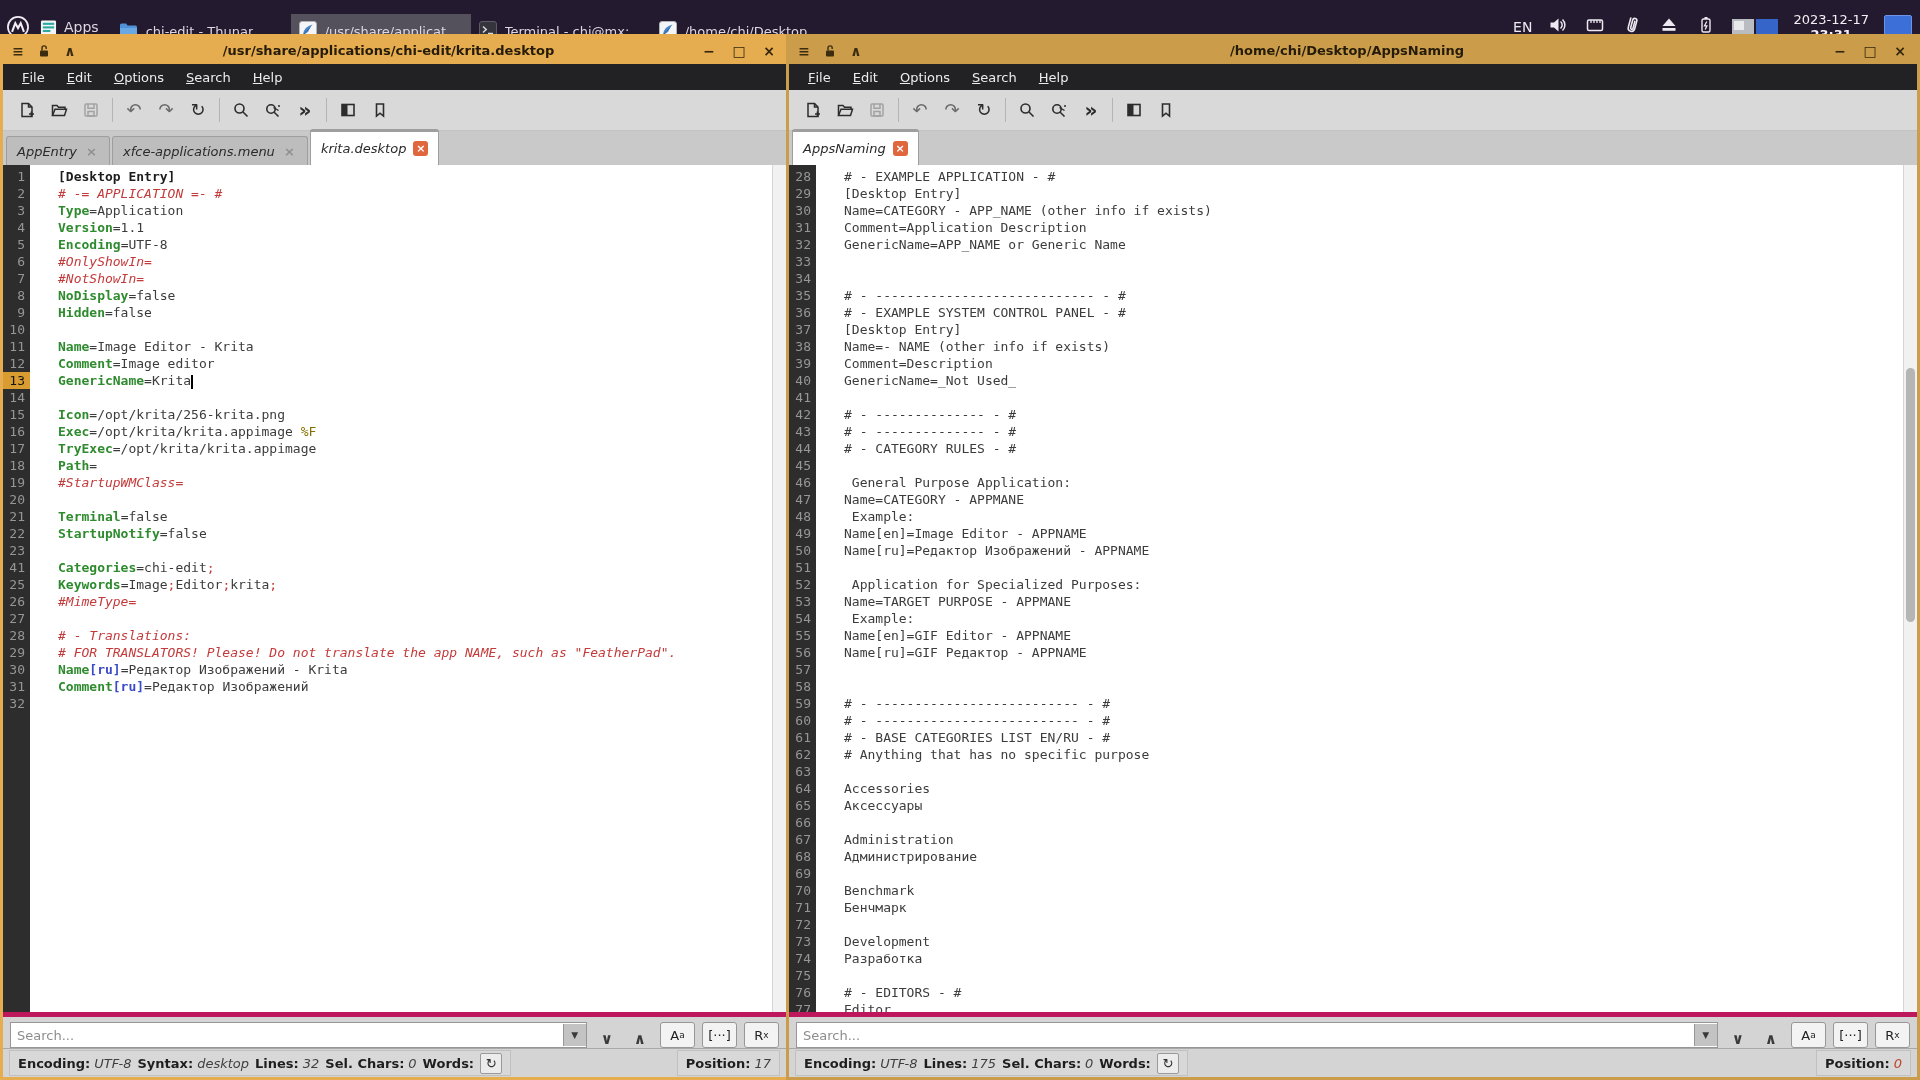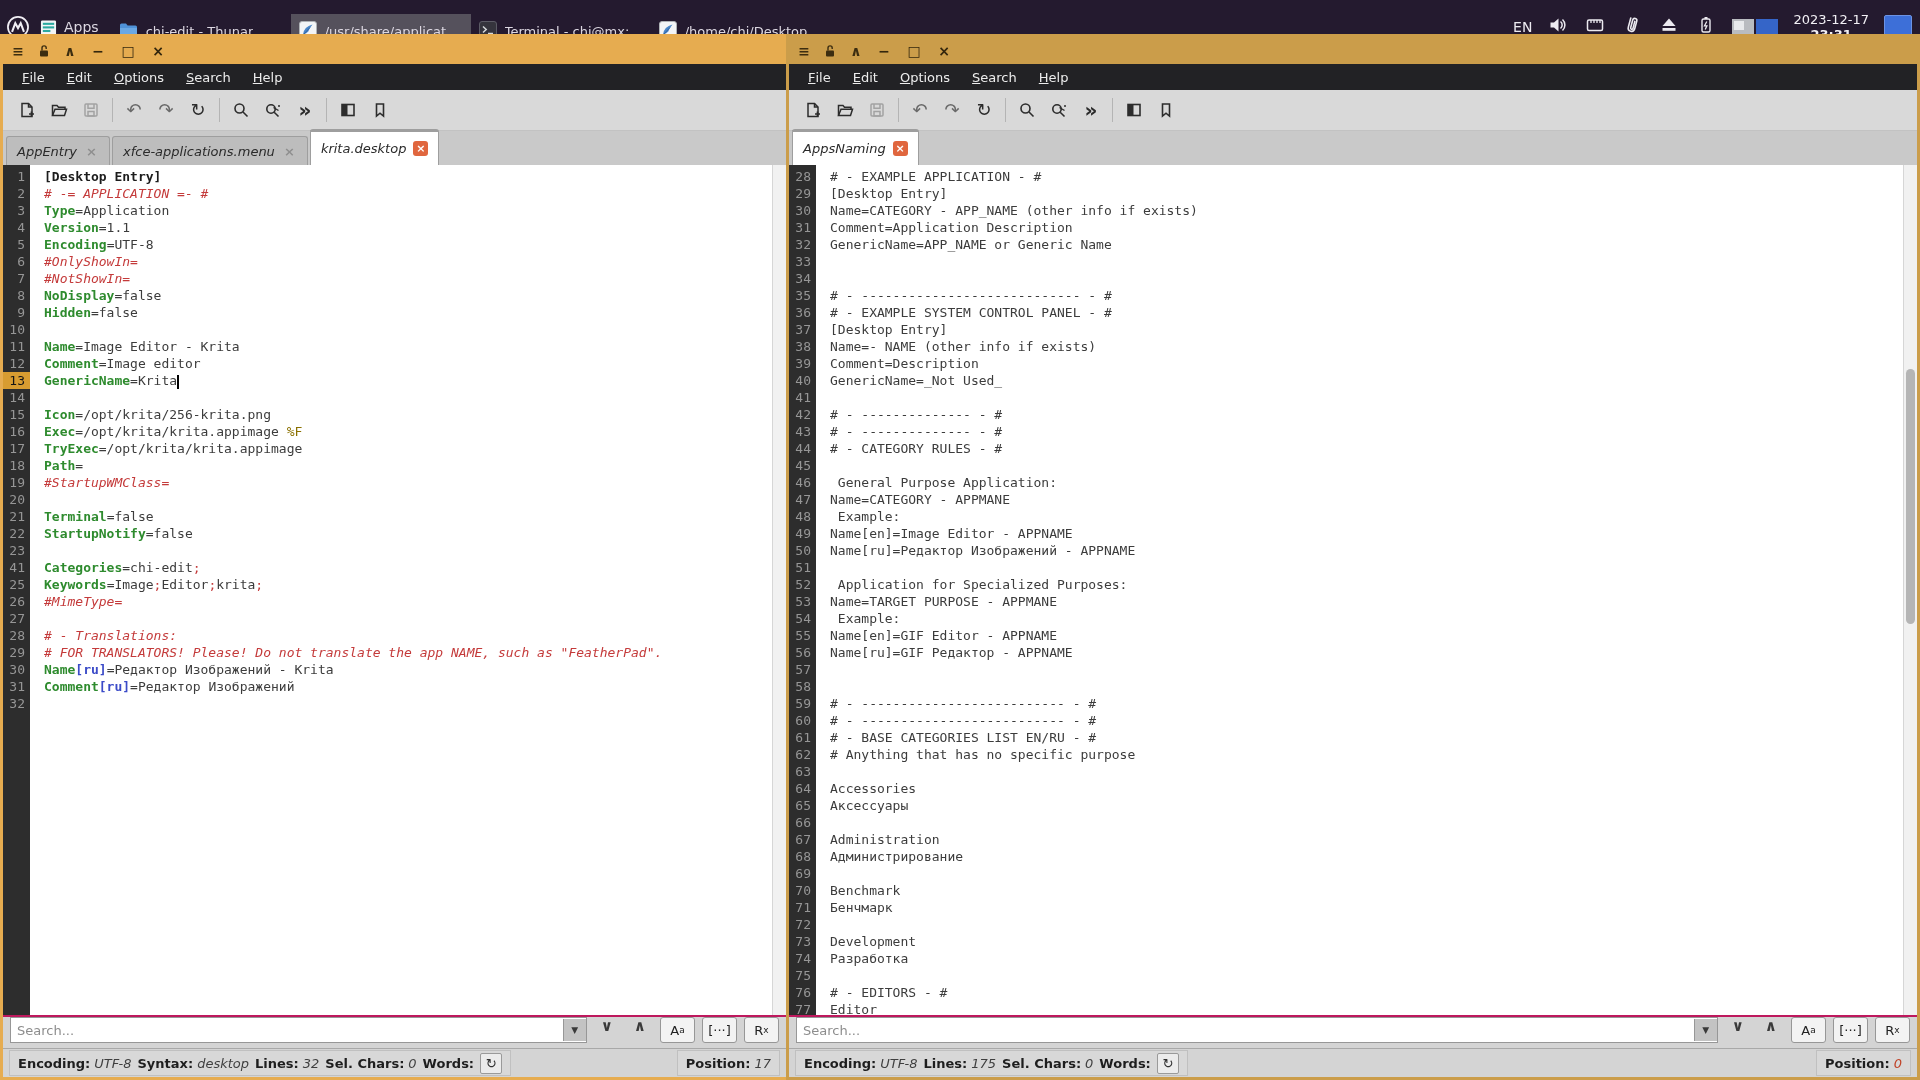--- a/index.html
+++ b/index.html
@@ -58,38 +58,38 @@
   .tab.active{background:#fff;height:33px;border-top:3px solid #3f7fce;border-color:#9e9e9e;}
   .tab.active .close{background:#e0663e;color:#fff;border-radius:3px;font-size:11px;}
 
   
   .editor{flex:1 1 auto;display:flex;background:#fff;overflow:hidden;}
   .gutter{flex:0 0 27px;background:#2d2d2d;color:#969696;text-align:right;
           font:13px/17px "DejaVu Sans Mono","Liberation Mono",monospace;padding-top:3px;}
   .gutter .ln{height:17px;padding-right:5px;}
   .gutter .ln.current{background:#d89c31;color:#151515;}
   .code{flex:1 1 auto;font:13px/17px "DejaVu Sans Mono","Liberation Mono",monospace;
-        color:#3c3c3c;padding:3px 0 0 14px;white-space:pre;overflow:hidden;}
+        color:#3c3c3c;padding:3px 0 0 0;white-space:pre;overflow:hidden;margin-left:28px;}
   .code .line{height:17px;}
   .seg-key{color:#2e8b2e;font-weight:bold;}
   .seg-plain{color:#3c3c3c;}
   .seg-comment{color:#c43a3a;font-style:italic;}
   .seg-section{color:#1c1c1c;font-weight:bold;}
   .seg-lang{color:#3b4bc8;font-weight:bold;}
   .seg-field{color:#8a7000;}
   .seg-semi{color:#c43a3a;}
   .caret{display:inline-block;width:1.5px;height:14px;background:#000;vertical-align:middle;}
   .vscroll{flex:0 0 13px;background:#f1f1f1;border-left:1px solid #d6d6d6;position:relative;}
   .vscroll .thumb{position:absolute;left:2px;width:9px;border-radius:5px;background:#b5b5b5;}
   .window.right .vscroll .thumb{top:24%;height:30%;}
   .window.left  .vscroll .thumb{top:2px;height:0;}
 
   
-  .searchrow{height:31px;background:#d4d4d4;display:flex;align-items:flex-start;padding:0 7px;
-             gap:7px;border-top:2px solid #be185d;flex:0 0 auto;}
+  .searchrow{height:31px;background:#d4d4d4;display:flex;align-items:flex-end;padding:0 7px;
+             gap:7px;border-top:5px solid #be185d;flex:0 0 auto;}
   .sfield{flex:1;height:24px;background:#fff;border:1px solid #979797;display:flex;align-items:center;}
   .sfield input{flex:1;border:none;outline:none;background:transparent;font-size:13px;color:#333;
                 padding:0 6px;font-family:"DejaVu Sans","Liberation Sans",sans-serif;}
   .sfield input::placeholder{color:#8d8d8d;}
   .combo{width:22px;height:22px;background:#c3c3c3;border-left:1px solid #979797;
          display:flex;align-items:center;justify-content:center;font-size:9px;color:#3a3a3a;}
   .navbtn{font-size:15px;font-weight:bold;color:#3a3a3a;padding:0 7px;}
   .togglebtn{height:24px;min-width:27px;background:#f3f3f3;border:1px solid #979797;border-radius:3px;
              display:flex;align-items:center;justify-content:center;font-size:13px;color:#222;padding:0 3px;}
   .togglebtn sup{font-size:9px;}
@@ -212,20 +212,21 @@
 
   <span class="tbar-ic">≡</span>
   <span class="tbar-ic">
     <svg width="12" height="14" viewBox="0 0 12 14">
             <rect x="2" y="6.5" width="8" height="6" rx="1" fill="#3c2d10"></rect>
             <path d="M4 6.5 V4 a2.1 2.1 0 0 1 4.2 0 V5" stroke="#3c2d10" stroke-width="1.4" fill="none"></path>
           </svg>
   </span>
   <span class="tbar-ic">∧</span>
 
+      <span class="wtitle">/usr/share/applications/chi-edit/krita.desktop</span>
       <span class="wbtn">−</span>
       <span class="wbtn">□</span>
       <span class="wbtn">×</span>
     </div>
     <div class="menubar">
         <span class="menu-item"><u>F</u>ile</span>
         <span class="menu-item"><u>E</u>dit</span>
         <span class="menu-item"><u>O</u>ptions</span>
         <span class="menu-item"><u>S</u>earch</span>
         <span class="menu-item"><u>H</u>elp</span>
@@ -382,20 +383,21 @@
 
   <span class="tbar-ic">≡</span>
   <span class="tbar-ic">
     <svg width="12" height="14" viewBox="0 0 12 14">
             <rect x="2" y="6.5" width="8" height="6" rx="1" fill="#3c2d10"></rect>
             <path d="M4 6.5 V4 a2.1 2.1 0 0 1 4.2 0 V5" stroke="#3c2d10" stroke-width="1.4" fill="none"></path>
           </svg>
   </span>
   <span class="tbar-ic">∧</span>
 
+      <span class="wtitle">/home/chi/Desktop/AppsNaming</span>
       <span class="wbtn">−</span>
       <span class="wbtn">□</span>
       <span class="wbtn">×</span>
     </div>
     <div class="menubar">
         <span class="menu-item"><u>F</u>ile</span>
         <span class="menu-item"><u>E</u>dit</span>
         <span class="menu-item"><u>O</u>ptions</span>
         <span class="menu-item"><u>S</u>earch</span>
         <span class="menu-item"><u>H</u>elp</span>

